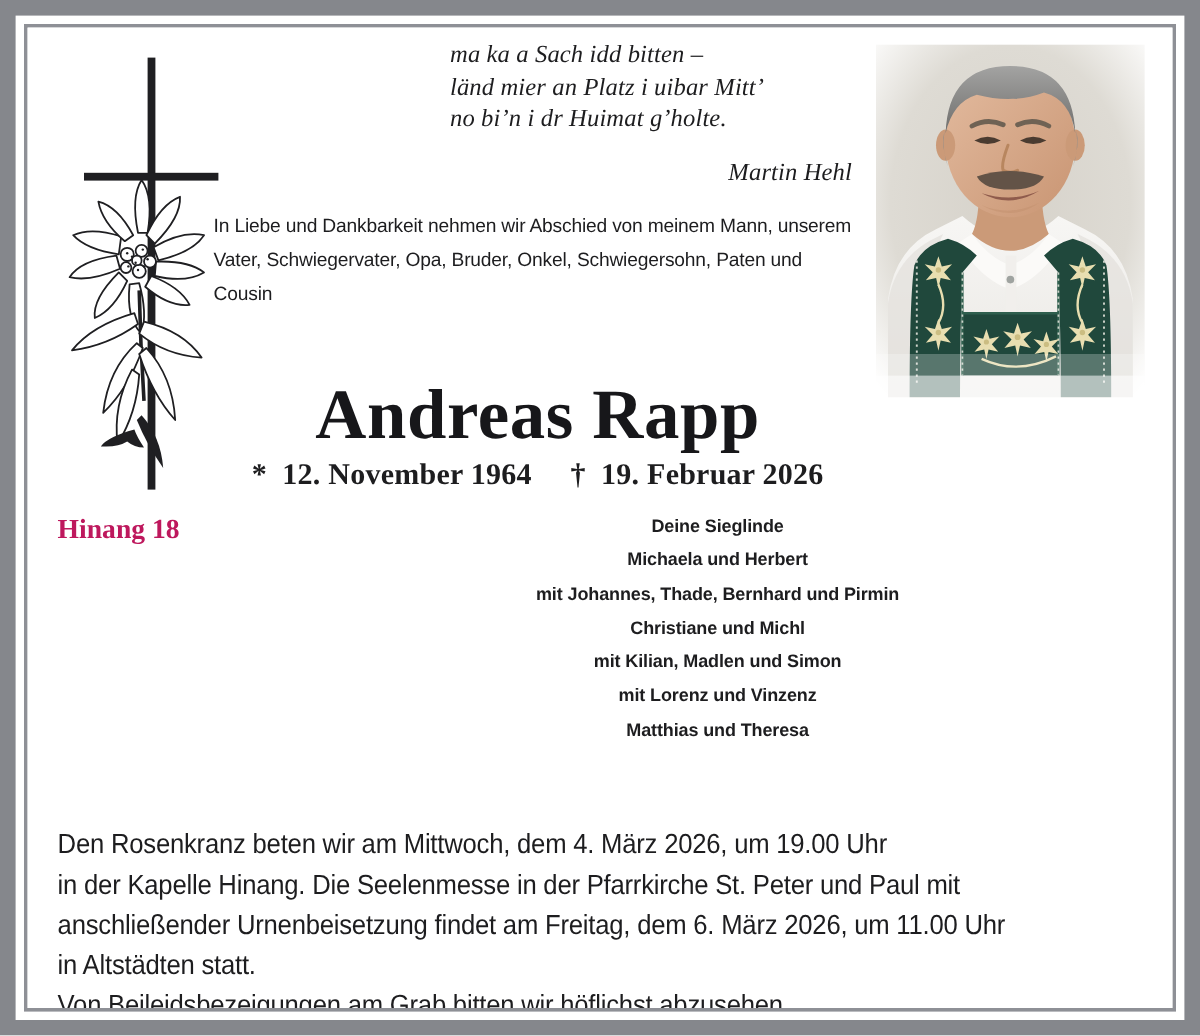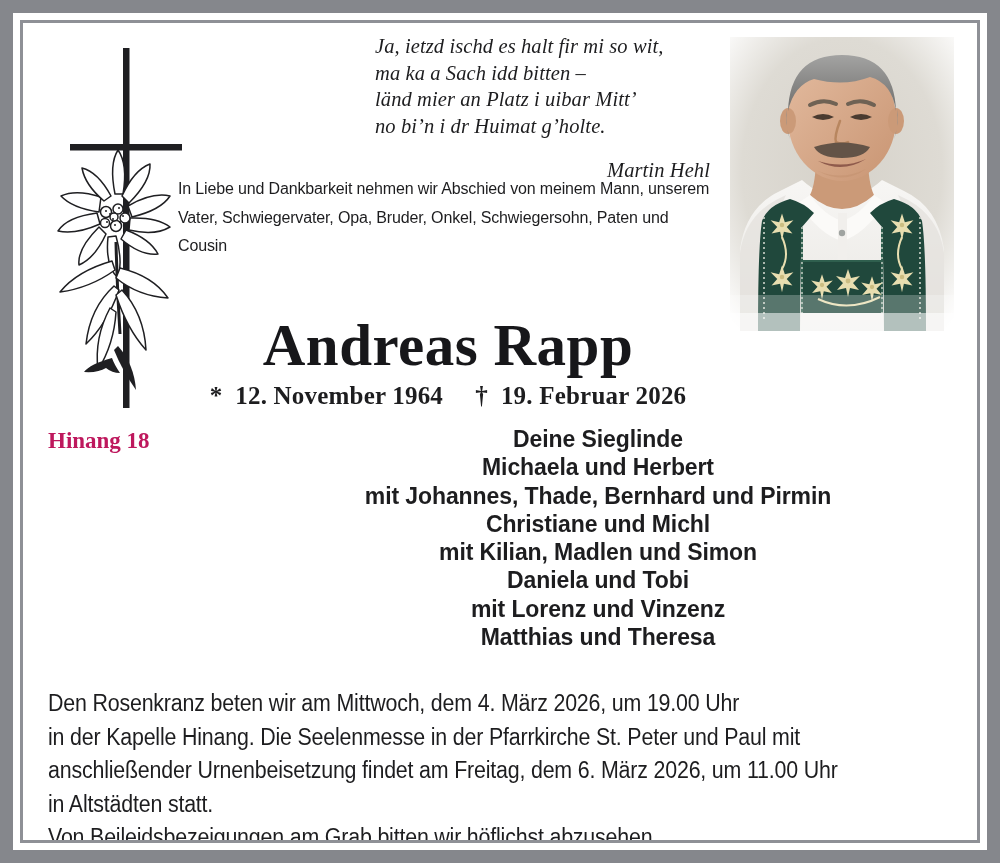--- a/index.html
+++ b/index.html
@@ -137,21 +137,21 @@
     font-weight: bold;
   }
 
   
   #survivors {
     position: absolute;
     left: 225px;
     top: 402px;
     width: 700px;
     font-family: "Liberation Sans", sans-serif;
-    font-size: 23px;
+    font-size: 15px;
     line-height: 28.3px;
     color: #1d1d1f;
     text-align: center;
     letter-spacing: -.1px;
   }
   #survivors .nm { font-weight: bold; display:block; }
   #survivors .closing { font-weight: normal; display:block; }
 
   
   #arrangements {
@@ -227,21 +227,20 @@
 
           <g stroke="none" fill="#1f1f22">
             <path d="M78 300 q16 18 18 44 q-14 -20 -22 -40 z"></path>
             <path d="M72 312 q-22 6 -28 14 q14 1 22 -4 q6 5 14 5 q-6 -9 -8 -15 z"></path>
           </g>
         </g>
       </svg>
     </div>
 
     <div id="poem">
-      <div>Ja, ietzd ischd es halt fir mi so wit,</div>
       <div>ma ka a Sach idd bitten –</div>
       <div>länd mier an Platz i uibar Mitt’</div>
       <div>no bi’n i dr Huimat  g’holte.</div>
       <span class="attrib">Martin Hehl</span>
     </div>
 
     <div id="intro">In Liebe und Dankbarkeit nehmen wir Abschied von meinem Mann, unserem Vater, Schwiegervater, Opa, Bruder, Onkel, Schwiegersohn, Paten und Cousin</div>
 
     <div id="portrait">
       <svg width="224" height="294" viewBox="0 0 224 294">
@@ -362,21 +361,20 @@
     <div id="life-dates">*  12. November 1964     †  19. Februar 2026</div>
 
     <div id="address">Hinang 18</div>
 
     <div id="survivors">
       <span class="nm">Deine Sieglinde</span>
       <span class="nm">Michaela und Herbert</span>
       <span class="nm">mit Johannes, Thade, Bernhard und Pirmin</span>
       <span class="nm">Christiane und Michl</span>
       <span class="nm">mit Kilian, Madlen und Simon</span>
-      <span class="nm">Daniela und Tobi</span>
       <span class="nm">mit Lorenz und Vinzenz</span>
       <span class="nm">Matthias und Theresa</span>
     </div>
 
     <div id="arrangements">
       <p>Den Rosenkranz beten wir am Mittwoch, dem 4. März 2026, um 19.00 Uhr</p>
       <p>in der Kapelle Hinang. Die Seelenmesse in der Pfarrkirche St. Peter und Paul mit</p>
       <p>anschließender Urnenbeisetzung findet am Freitag, dem 6. März 2026, um 11.00 Uhr</p>
       <p>in Altstädten statt.</p>
       <p>Von Beileidsbezeigungen am Grab bitten wir höflichst abzusehen.</p>

